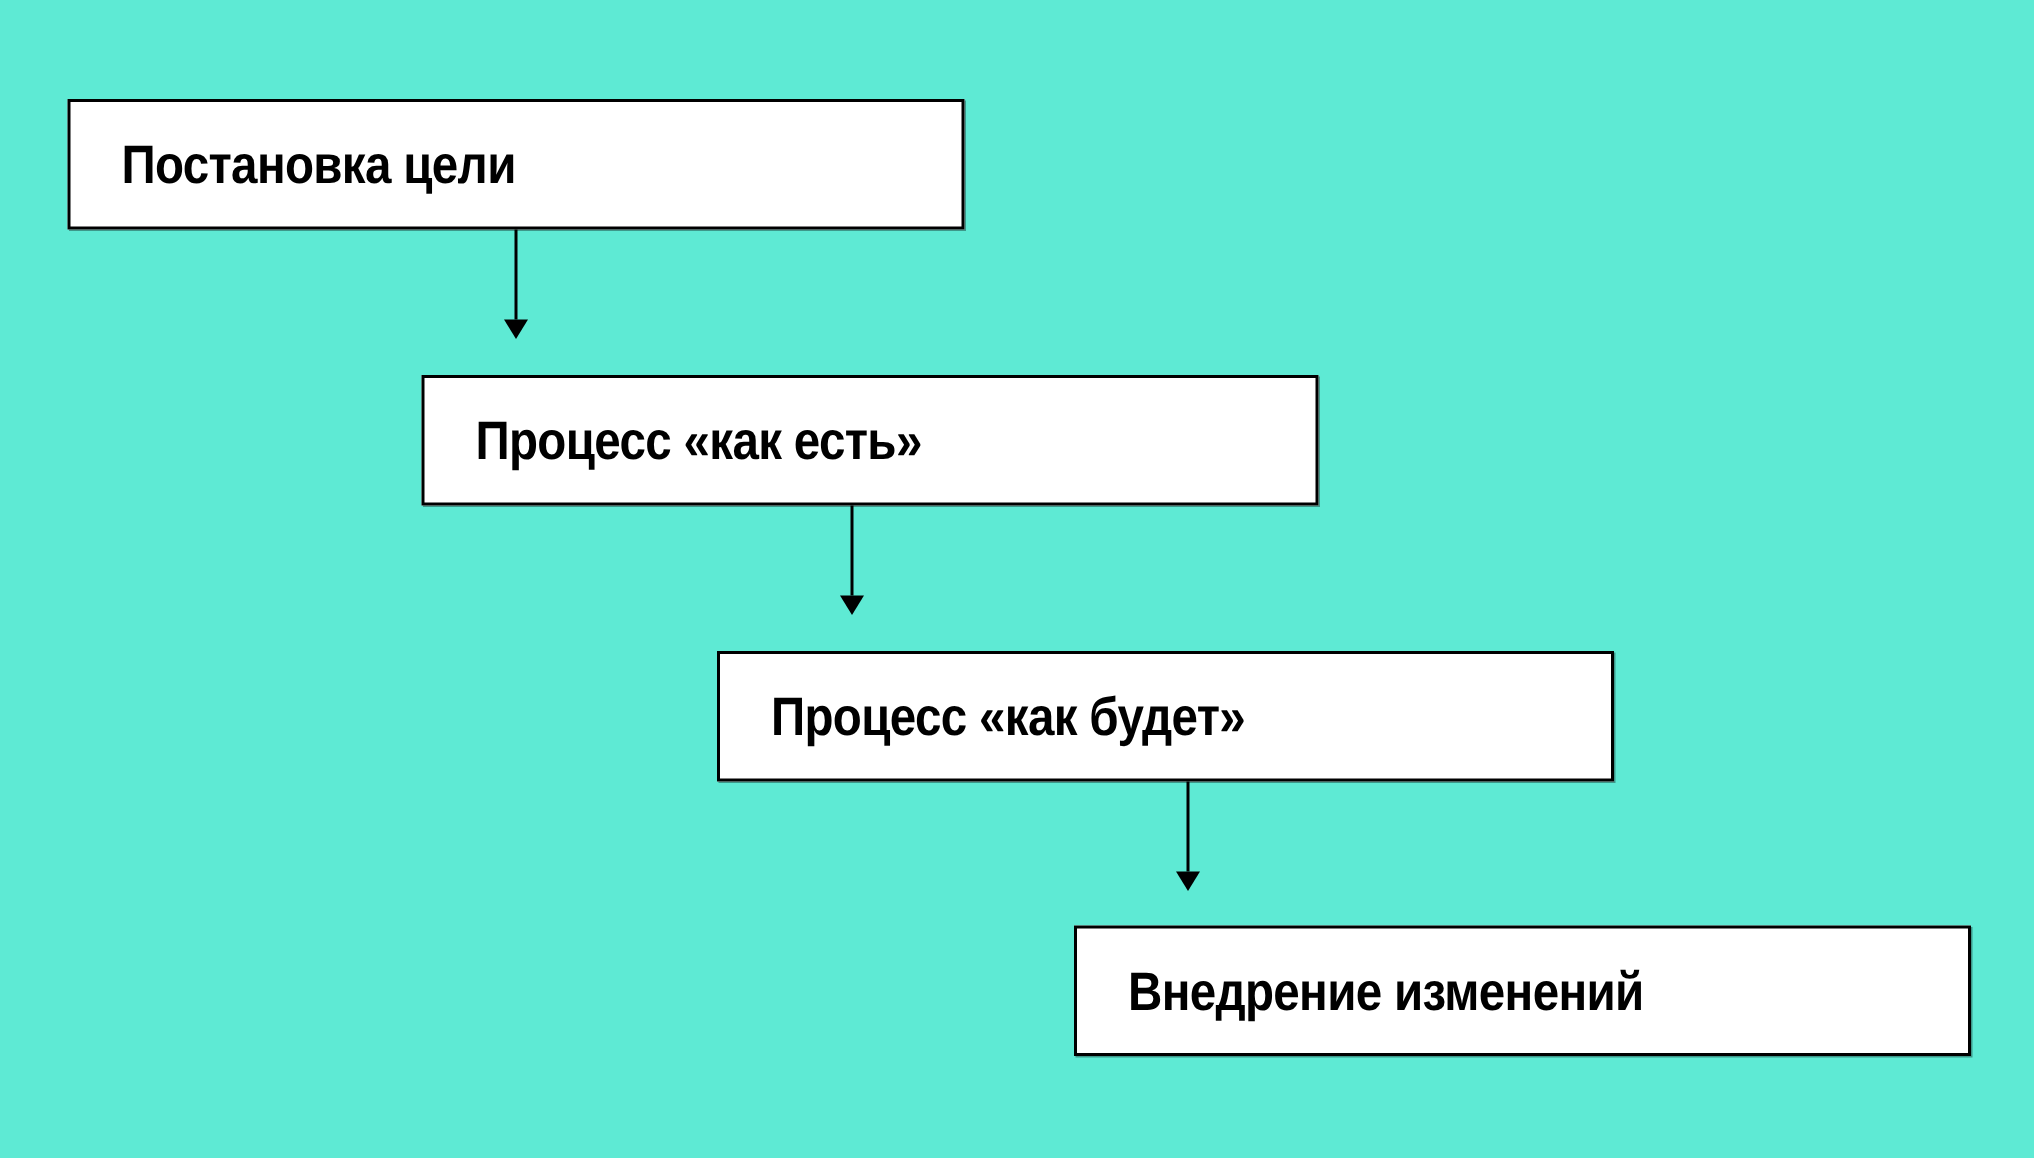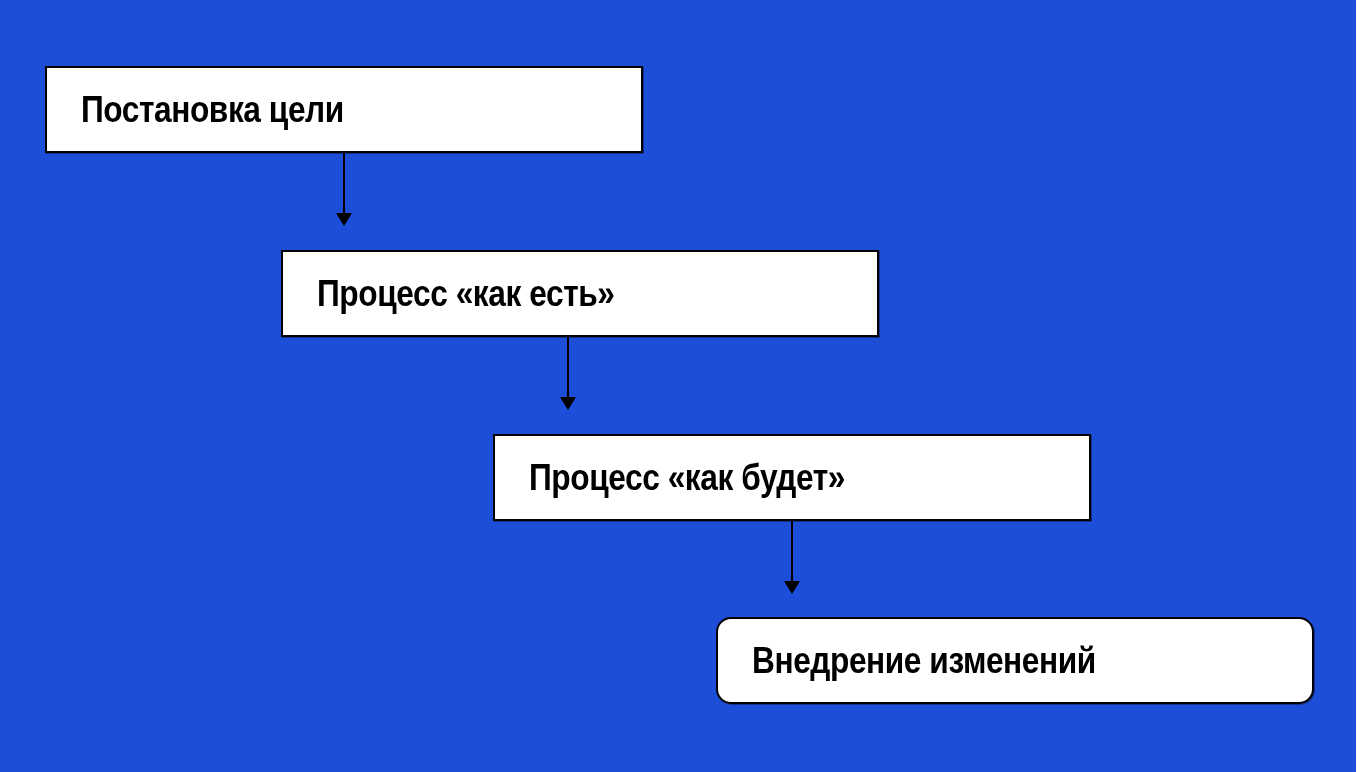--- a/index.html
+++ b/index.html
@@ -6,21 +6,21 @@
     margin: 0;
     padding: 0;
   }
   body {
     font-family: "Liberation Sans", "DejaVu Sans", sans-serif;
   }
   .canvas {
     position: relative;
     width: 1356px;
     height: 772px;
-    background: #1d4ed8;
+    background: #5eead4;
     overflow: hidden;
   }
   .flow-box {
     position: absolute;
     width: 598px;
     height: 87px;
     box-sizing: border-box;
     background: #ffffff;
     border: 2.5px solid #000000;
     box-shadow: 1px 1px 0 rgba(0,0,0,0.35);
@@ -32,22 +32,22 @@
     font-size: 36px;
     font-weight: bold;
     color: #000000;
     letter-spacing: -0.5px;
     transform: scaleX(0.88);
     transform-origin: left center;
     white-space: nowrap;
   }
   #box-step-1 { left: 45px;  top: 66px;  }
   #box-step-2 { left: 281px; top: 250px; }
-  #box-step-3 { left: 493px; top: 434px; }
-  #box-step-4 { left: 716px; top: 617px; border-radius: 15px; }
+  #box-step-3 { left: 478px; top: 434px; }
+  #box-step-4 { left: 716px; top: 617px; }
 
   .flow-arrow {
     position: absolute;
     width: 16px;
     height: 73px;
     display: flex;
     flex-direction: column;
     align-items: center;
   }
   .flow-arrow .arrow-line {

